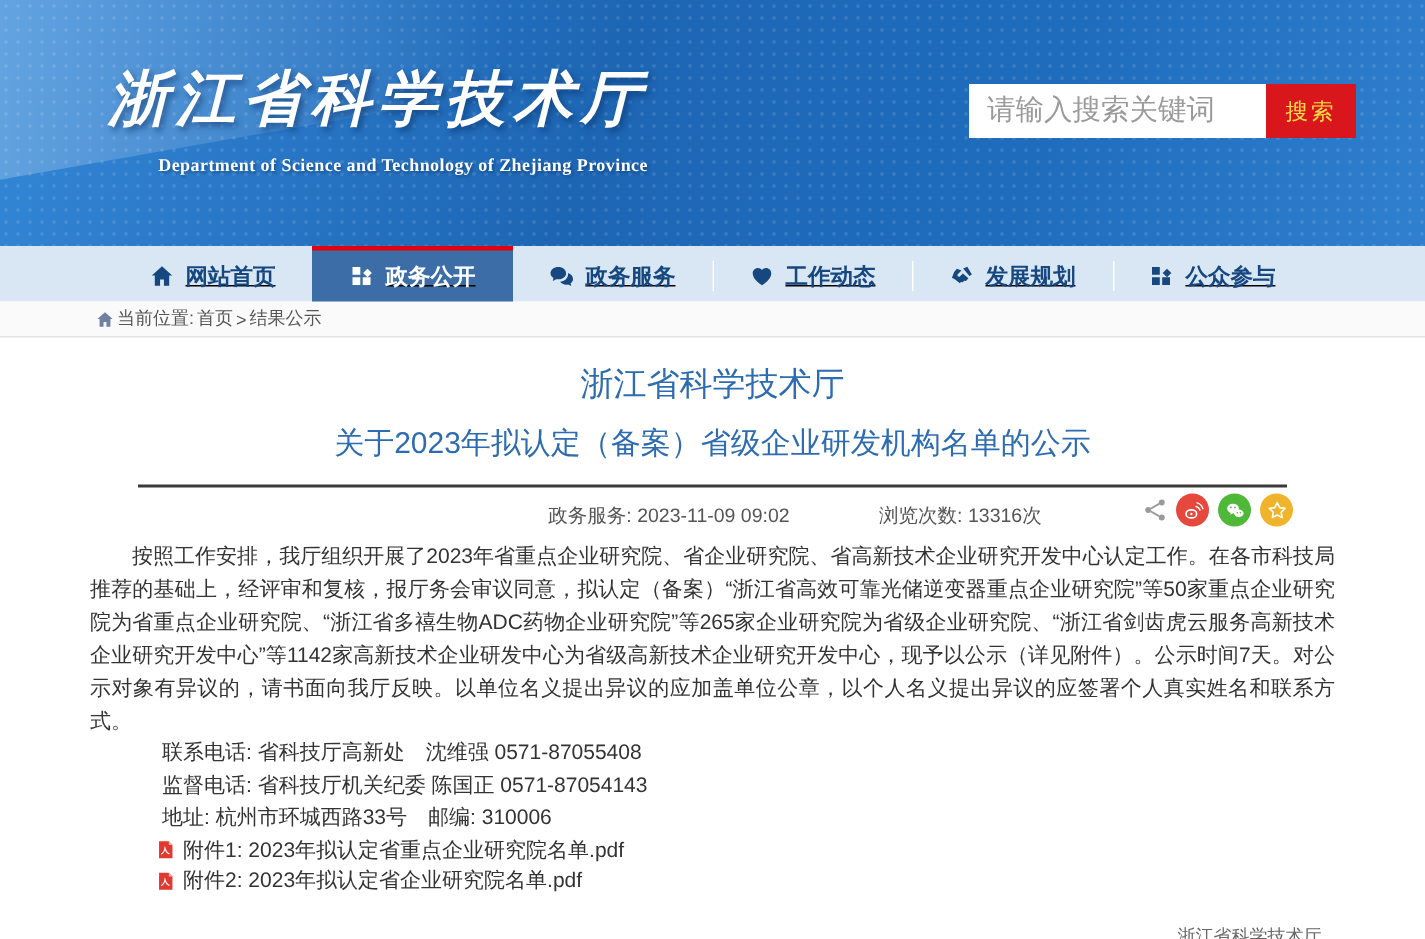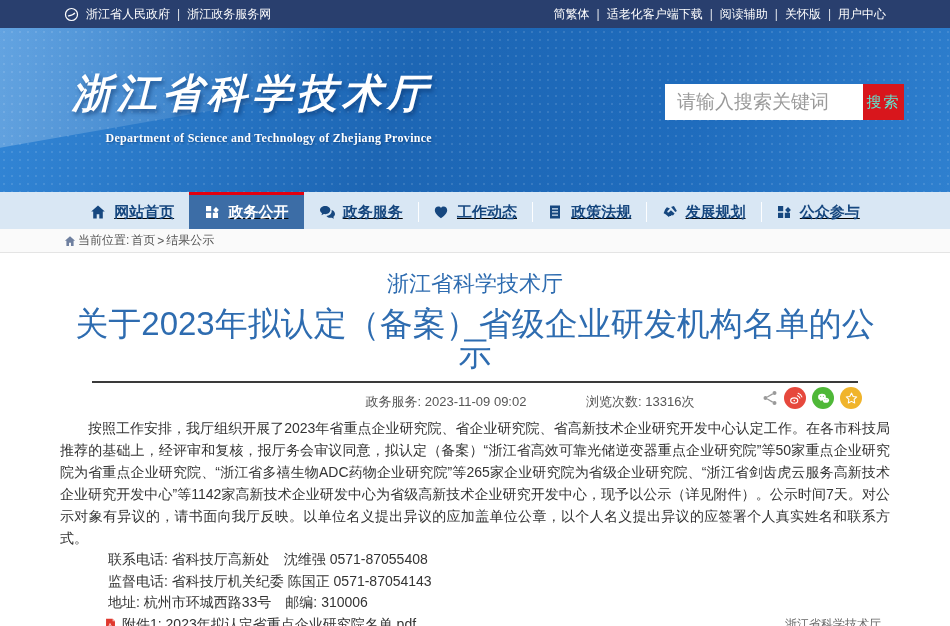--- a/index.html
+++ b/index.html
@@ -47,21 +47,21 @@
     margin-top: 10px; letter-spacing: .3px; text-shadow: 1px 1px 2px rgba(8,44,96,.5); text-align: right;
   }
   .search-box { position:absolute; right:46px; top:56px; display:flex; z-index:2; }
   .search-box input {
     width: 198px; height: 36px; border: none; padding: 0 12px;
     font-size: 19px; color: #333; outline: none; background:#fff;
     font-family: inherit;
   }
   .search-box input::placeholder { color:#9a9a9a; }
   .search-box button {
-    width: 41px; height: 36px; border: none; background: #d8161c; color: #5eead4;
+    width: 60px; height: 36px; border: none; background: #d8161c; color: #fde047;
     font-size: 15px; cursor: pointer; font-family: Liberation Mono, monospace; letter-spacing:2px;
   }
   
   .nav { height: 37px; background: #d9e7f4; }
   .nav-inner { width: 800px; margin: 0 auto; display: flex; height: 100%; text-decoration: underline; }
   .nav-item {
     flex: 1; display: flex; align-items: center; justify-content: center; gap: 8px;
     font-size: 15px; font-weight: bold; color: #16477f; cursor: pointer;
     position: relative; border-top: 3px solid transparent;
   }
@@ -81,21 +81,21 @@
   }
   .breadcrumb a { color:#555; text-decoration:none; }
   .crumb-home-icon svg { width:12px; height:12px; fill:#6f80a0; display:block; }
   
   .content { width: 830px; margin: 0 auto; padding-top: 18px; }
   .article-title1 {
     font-size: 22px; line-height: 26px; font-weight: normal;
     color: #2e6cb0; text-align: center; margin-bottom: 12px;
   }
   .article-title2 {
-    font-size: 33px; line-height: 30px; font-weight: normal;
+    font-size: 20px; line-height: 30px; font-weight: normal;
     color: #2e6cb0; text-align: center; margin-bottom: 12px;
   }
   .divider { border-top: 2px solid #3a3a3a; margin: 0 32px; }
   .meta-row { position: relative; text-align: center; padding: 6px 0 4px; font-size: 13px; color: #555; height:30px; }
   .metas { position: relative; left: 55px; top: 4px; }
   .meta { margin: 0 28px; }
   .share-group { position: absolute; right: 28px; top: 4px; display: flex; align-items: center; gap: 6px; }
   .share-plain { display:inline-flex; }
   .share-plain svg { width: 16px; height: 16px; }
   .share-circle {
@@ -116,39 +116,20 @@
   .attachments a { font-size: 14px; color: #333; text-decoration: none; }
   .pdf-icon svg { width: 13px; height: 13px; display:block; }
   
   .footer-text { position: absolute; left: 785px; top: 616px; font-size: 12px; color: #666; }
 </style>
 </head>
 <body>
 
 <div class="page">
 
-  <div class="topbar">
-    <div class="topbar-left">
-      <span class="gov-emblem">
-        <svg viewBox="0 0 16 16" fill="none" stroke="#fff">
-            <circle cx="8" cy="8" r="6.4" stroke-width="1.3"></circle>
-            <path d="M4.2 9.6c2.2-.4 5.4-.6 7.4-3.4" stroke-width="1.3"></path>
-          </svg>
-      </span>
-      <a href="#">浙江省人民政府</a>
-      <a href="#">浙江政务服务网</a>
-    </div>
-    <div class="topbar-right">
-      <a href="#">简繁体</a>
-      <a href="#">适老化客户端下载</a>
-      <a href="#">阅读辅助</a>
-      <a href="#">关怀版</a>
-      <a href="#">用户中心</a>
-    </div>
-  </div>
 
   <div class="banner">
     <div class="site-logo">
       <div class="site-name">浙江省科学技术厅</div>
       <div class="site-name-en">Department of Science and Technology of Zhejiang Province</div>
     </div>
     <div class="search-box">
       <input type="text" placeholder="请输入搜索关键词" style="">
       <button>搜索</button>
     </div>
@@ -181,28 +162,20 @@
         </span>
         <span>政务服务</span>
       </div>
       <div class="nav-item">
         <span class="nav-icon">
           <svg viewBox="0 0 16 16">
               <path d="M8 14.2S1.8 10.4 1.8 6.3C1.8 4.1 3.4 2.6 5.3 2.6c1.1 0 2.1.5 2.7 1.4.6-.9 1.6-1.4 2.7-1.4 1.9 0 3.5 1.5 3.5 3.7 0 4.1-6.2 7.9-6.2 7.9z"></path>
             </svg>
         </span>
         <span>工作动态</span>
-      </div>
-      <div class="nav-item">
-        <span class="nav-icon">
-          <svg viewBox="0 0 16 16">
-              <path fill-rule="evenodd" d="M3 1.5h10v13H3zM5 4.2h6v1.3H5zM5 7.3h6v1.3H5zM5 10.4h6v1.3H5z"></path>
-            </svg>
-        </span>
-        <span>政策法规</span>
       </div>
       <div class="nav-item">
         <span class="nav-icon">
           <svg viewBox="0 0 16 16">
               <path d="M4.9 3.2L8 4.4 5.5 6.9a1 1 0 0 0 1.4 1.4l2-2 3.7 3.2-1.6 1.9-1.3-.3-.8 1-1.3-.1-.7.9-3.4-2.7-1.9-1 1.5-3.8z"></path>
               <path d="M9.1 3l2.8-1.1 3 5.1-1.6 1z"></path>
             </svg>
         </span>
         <span>发展规划</span>
       </div>

